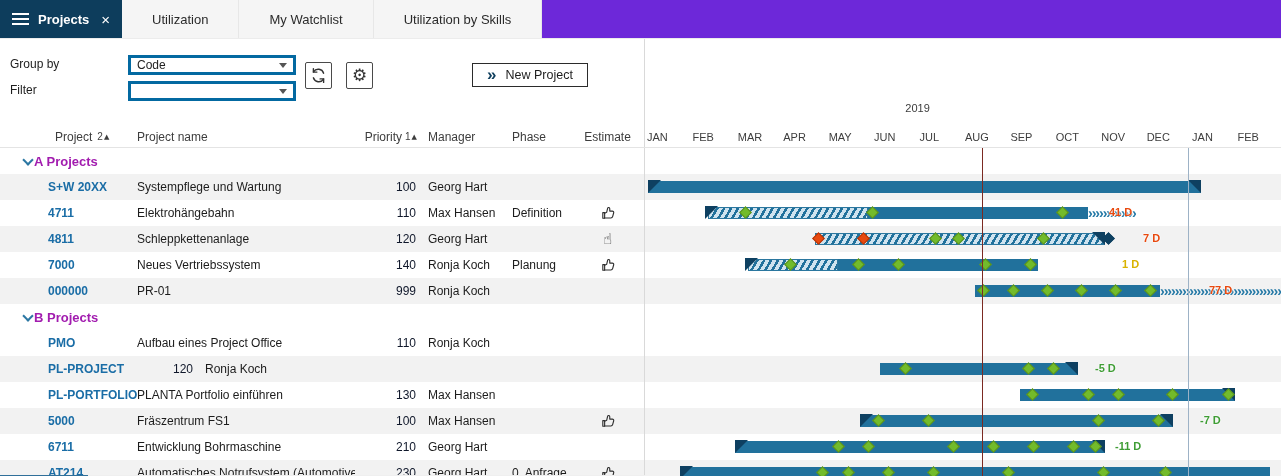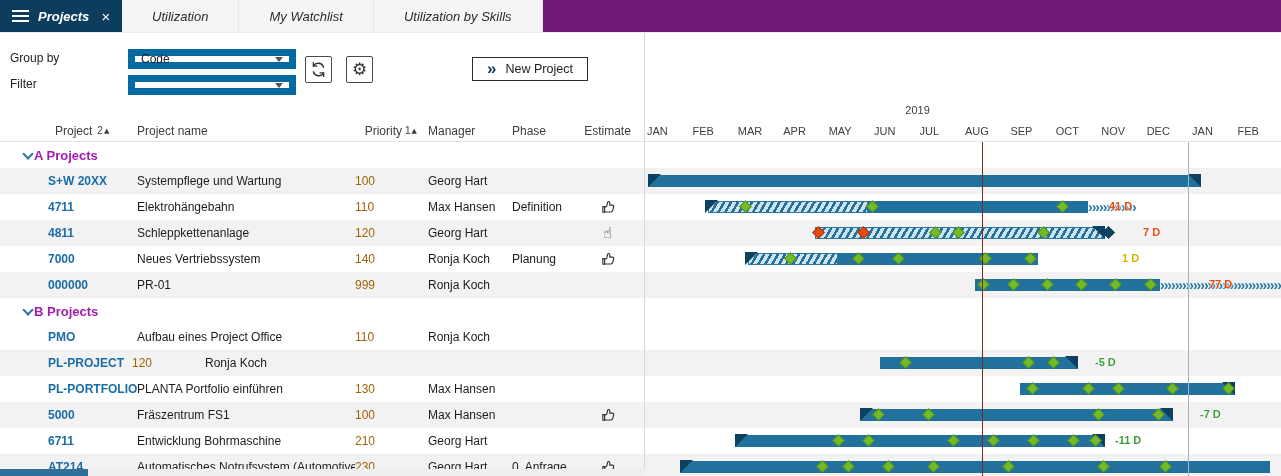--- a/index.html
+++ b/index.html
@@ -1,41 +1,41 @@
 <!DOCTYPE html>
 <html><head>
 <meta charset="utf-8">
 <style>
   * { margin:0; padding:0; box-sizing:border-box; }
   html,body { width:1281px; height:476px; overflow:hidden; }
   body { font-family:"Liberation Sans", sans-serif; background:#fff; position:relative; color:#222; }
 
   
-  .tabbar { height:33px; display:flex; background:#701a75; border-bottom:1px solid #ececec;font-style:italic; }
+  .tabbar { height:39px; display:flex; background:#6d28d9; border-bottom:1px solid #ececec; }
   .tab-active { background:#0d3d5c; color:#fff; display:flex; align-items:center; gap:9px; padding:0 12px; }
   .hamburger { display:flex; flex-direction:column; gap:3px; width:17px; }
   .hamburger span { height:2px; background:#fff; }
   .tab-active-label { font-size:13px; font-weight:bold; }
   .tab-close { font-size:15px; line-height:1; margin-left:3px; }
   .tab { background:#f5f5f5; border-right:1px solid #e7e7e7; display:flex; align-items:center; padding:0 30px; font-size:13px; color:#2b2b2b; }
 
   
   .main { position:relative; height:443px; display:flex; flex-direction:column; }
   .top-row { display:flex; height:87px; }
   .toolbar { width:645px; position:relative; border-right:1px solid #d9d9d9; background:#fff; }
   .lbl { position:absolute; font-size:12px; font-weight:normal; color:#1d1d1d; }
-  .dd { position:absolute; width:168px; height:20px; border:7px solid #0369a1; background:#fff; display:flex; align-items:center; justify-content:space-between; padding:0 6px; font-size:12px; color:#222; }
+  .dd { position:absolute; width:168px; height:20px; border:3px solid #0369a1; background:#fff; display:flex; align-items:center; justify-content:space-between; padding:0 6px; font-size:12px; color:#222; }
   .dd .caret { width:0; height:0; border-left:4px solid transparent; border-right:4px solid transparent; border-top:5px solid #555; }
   .iconbtn { position:absolute; width:27px; height:27px; border:1px solid #4a4a4a; border-radius:2px; background:#fff; display:flex; align-items:center; justify-content:center; }
   .gearglyph { font-size:17px; color:#333; line-height:1; font-family:"DejaVu Sans", sans-serif; }
   .newproj { position:absolute; height:24px; border:1px solid #2b2b2b; background:#fff; display:flex; align-items:center; gap:9px; padding:0 14px; font-size:12.5px; color:#1d1d1d; font-family:"Liberation Sans", sans-serif; }
   .chev2 { color:#0d3d5c; font-weight:bold; font-size:17px; line-height:1; margin-top:-2px; }
 
   .gantt-top { flex:1; position:relative; background:#fff; }
-  .year-row { position:absolute; bottom:1px; left:0; height:15px; width:85.71%; text-align:center; font-size:11px; color:#3c3c3c; }
+  .year-row { position:absolute; bottom:9px; left:0; height:15px; width:85.71%; text-align:center; font-size:11px; color:#3c3c3c; }
 
   
   .header-row { display:flex; height:22px; border-bottom:1px solid #e4e4e4; }
   .cols { width:645px; display:flex; border-right:1px solid #d9d9d9; font-size:12px; color:#3d3d3d; align-items:center; }
   .h-project { width:132px; display:flex; align-items:center; gap:5px; padding-left:55px; }
   .h-name { width:223px; padding-left:5px; }
   .h-priority { width:62px; display:flex; justify-content:flex-end; align-items:center; gap:3px; }
   .h-manager { width:90px; padding-left:11px; }
   .h-phase { width:65px; padding-left:5px; }
   .h-estimate { width:71px; text-align:center; }
@@ -46,21 +46,21 @@
 
   
   .rows { flex:1; overflow:hidden; }
   .row { display:flex; height:26px; }
   .row.stripe { background:#f2f2f2; }
   .row-left { width:645px; display:flex; align-items:center; border-right:1px solid #d9d9d9; font-size:12px; }
   .row-gantt { flex:1; position:relative; overflow:hidden; }
   .c-ind { width:44px; }
   .c-code { width:88px; padding-left:4px; font-weight:bold; color:#1a6da6; white-space:nowrap; }
   .c-name { width:223px; padding-left:5px; color:#1c1c1c; white-space:nowrap; overflow:hidden; }
-  .c-priority { width:62px; padding-right:1px; color:#a16207; }
+  .c-priority { width:62px; text-align:right; padding-right:1px; color:#0f172a; }
   .c-manager { width:90px; padding-left:11px; color:#1c1c1c; white-space:nowrap; }
   .c-phase { width:65px; padding-left:5px; color:#1c1c1c; white-space:nowrap; }
   .c-est { width:71px; display:flex; justify-content:center; align-items:center; }
   .handicon { font-size:15px; line-height:1; color:#2e2e2e; font-family:"DejaVu Sans", sans-serif; }
   .grp-chev { width:8px; height:8px; border-left:2px solid #2c77a3; border-bottom:2px solid #2c77a3; transform:rotate(-45deg); margin-left:24px; margin-top:-3px; }
   .grp-label { margin-left:2px; font-size:13px; font-weight:bold; color:#a21caf; }
 
   
   .gbar { position:absolute; top:7px; height:12px; background:#21719c; z-index:2; }
   .gbar.hatch { background:repeating-linear-gradient(120deg, #21719c 0 2.5px, #cfe3ef 2.5px 6px); border:1px solid #2b779f; }

